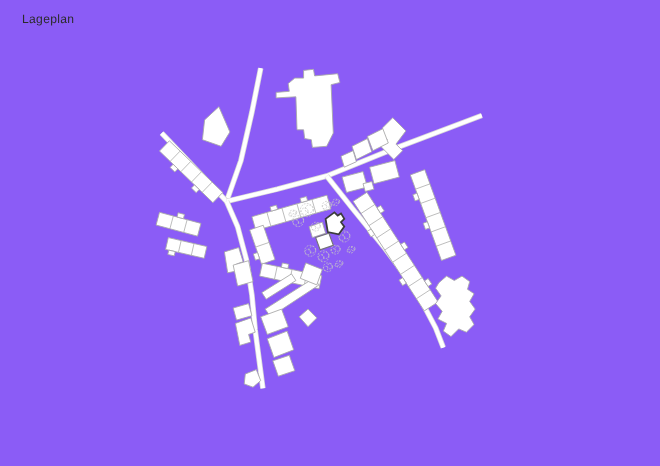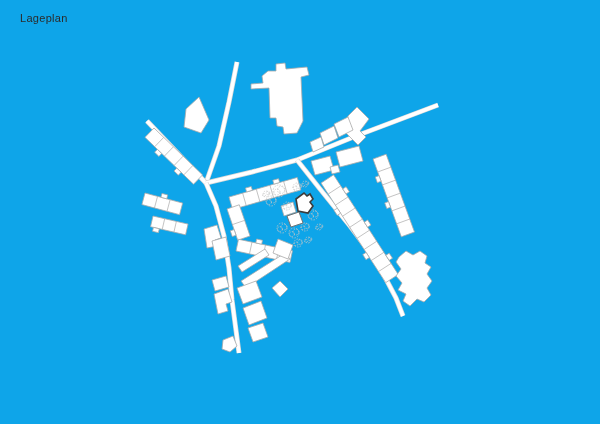--- a/index.html
+++ b/index.html
@@ -1,17 +1,17 @@
 <!DOCTYPE html>
 <html><head>
 <meta charset="utf-8">
 <style>
   html,body{margin:0;padding:0;background:#ffffff;}
   body{width:600px;height:424px;overflow:hidden;font-family:"Liberation Sans",sans-serif;}
-  .page{position:relative;width:600px;height:424px;background:#0ea5e9;}
+  .page{position:relative;width:600px;height:424px;background:#8b5cf6;}
   .title{position:absolute;left:20px;top:12px;font-size:11px;font-weight:400;
          color:#2b2b2b;letter-spacing:0.3px;}
   .plan-svg{position:absolute;left:0;top:0;}
   .north{position:absolute;left:0;top:350px;width:60px;height:64px;}
   
   .road-casing{fill:none;stroke:#d7d7d7;stroke-width:5;stroke-linejoin:round;stroke-linecap:butt;}
   .road-fill{fill:none;stroke:#ffffff;stroke-width:3.6;stroke-linejoin:round;stroke-linecap:butt;}
   .bldg{fill:#ffffff;stroke:#a9a9a9;stroke-width:0.8;stroke-linejoin:miter;}
   .bldg-secondary{fill:#ffffff;stroke:#747474;stroke-width:1;}
   .bldg-div{stroke:#a9a9a9;stroke-width:0.7;}

